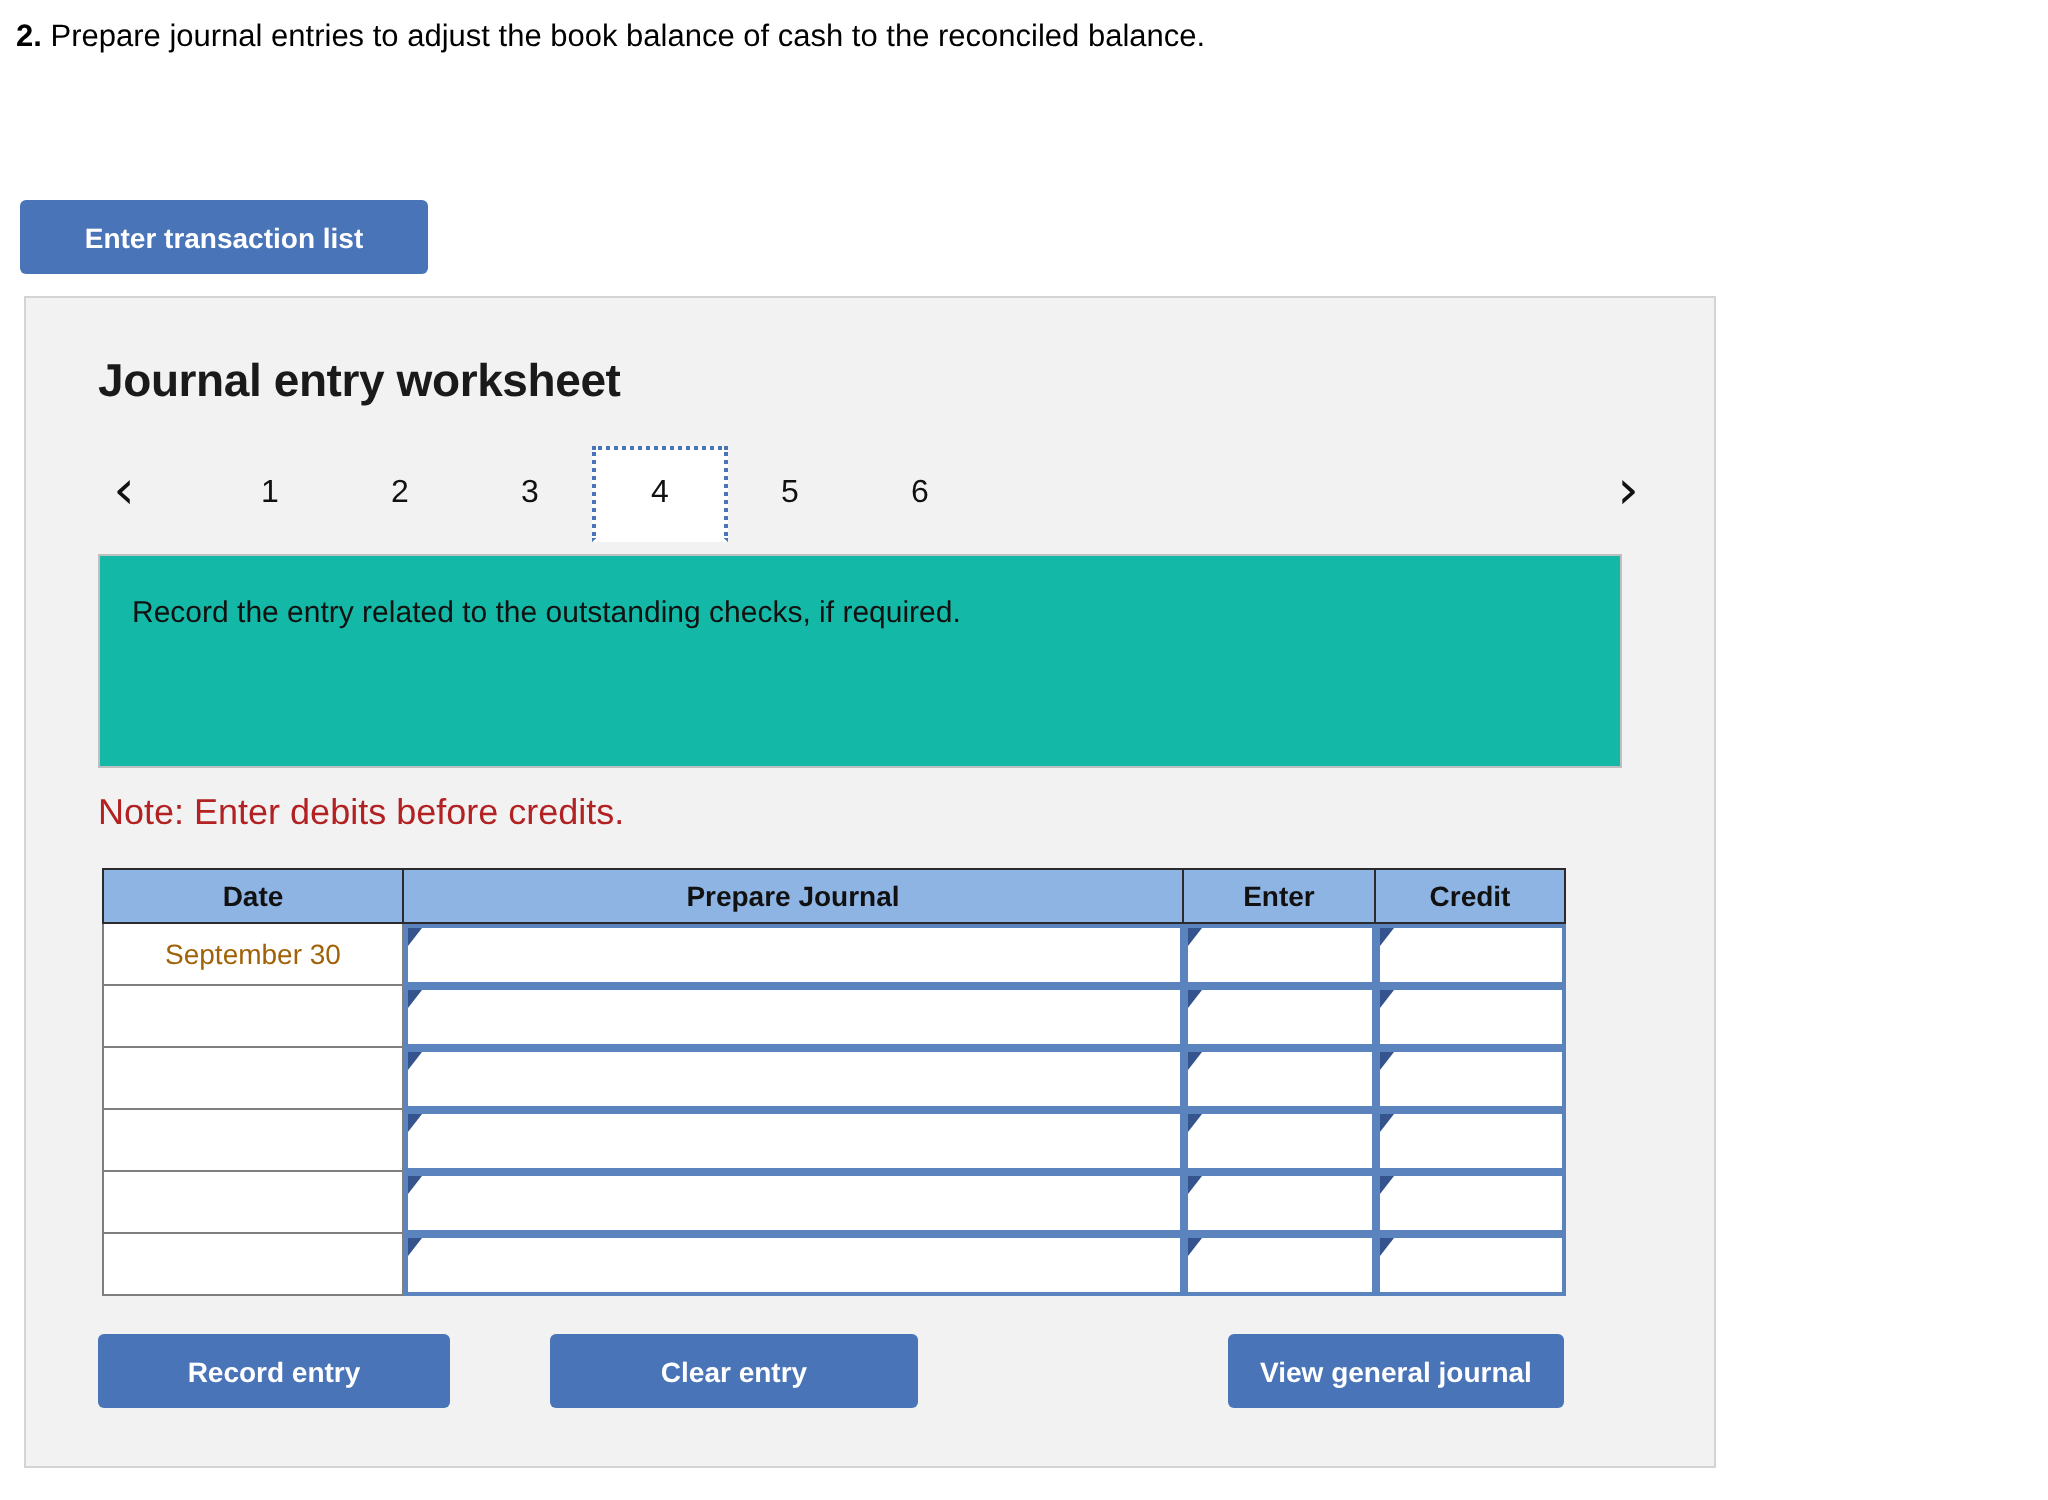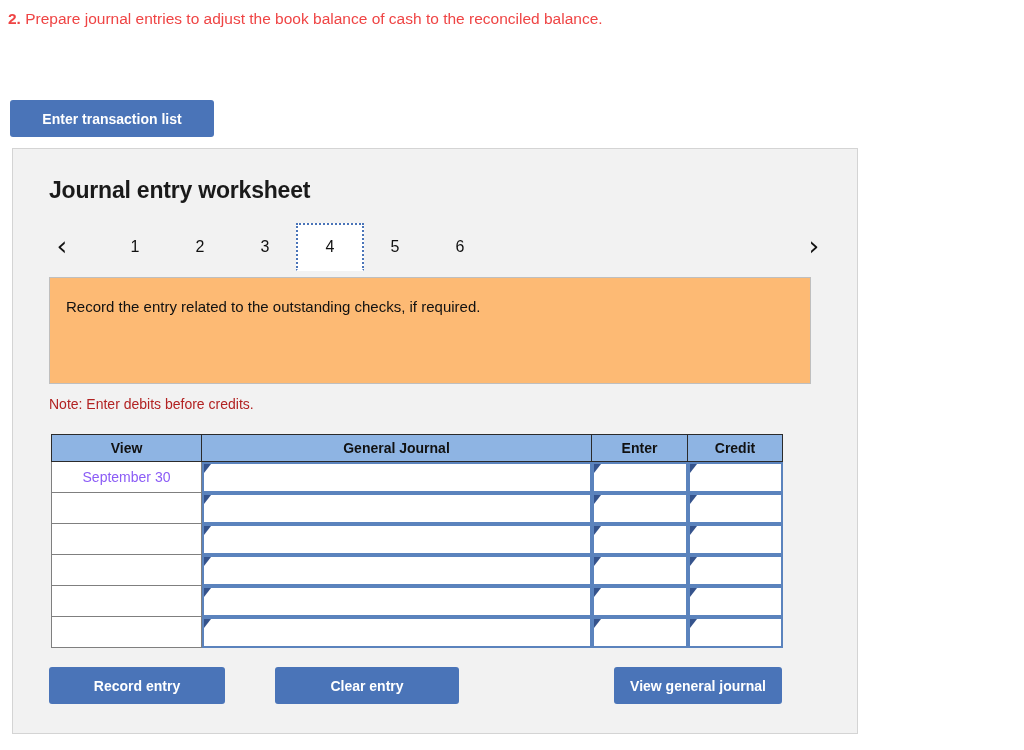--- a/index.html
+++ b/index.html
@@ -19,21 +19,21 @@
   
   .prompt-block {
     position: absolute;
     left: 8px;
     top: 8px;
     width: 1010px;
   }
   .prompt-line {
     font-size: 15.5px;
     line-height: 22px;
-    color: #ef4444;
+    color: #000000;
     white-space: nowrap;
   }
   .prompt-num {
     font-weight: bold;
   }
   .prompt-note {
     font-size: 15.5px;
     line-height: 22px;
     font-weight: bold;
     color: #b22222;
@@ -134,37 +134,37 @@
     border-bottom-color: #ffffff;
   }
 
   
   .question-box {
     position: absolute;
     left: 36px;
     top: 128px;
     width: 762px;
     height: 107px;
-    background: #fdba74;
+    background: #14b8a6;
     border: 1px solid #bfbfbf;
     box-sizing: border-box;
   }
   .question-text {
     position: absolute;
     left: 16px;
     top: 20px;
     font-size: 15px;
     color: #111;
   }
 
   .debit-note {
     position: absolute;
     left: 36px;
     top: 247px;
-    font-size: 14px;
+    font-size: 18px;
     color: #b22222;
   }
 
   
   .jtable {
     position: absolute;
     left: 38px;
     top: 285px;
     width: 731px;
     border-collapse: collapse;
@@ -188,21 +188,21 @@
     vertical-align: middle;
   }
   .col-date  { width: 150px; }
   .col-gj    { width: 390px; }
   .col-debit { width: 96px; }
   .col-credit{ width: 95px; }
 
   .date-cell {
     text-align: center;
     font-size: 14px;
-    color: #8b5cf6;
+    color: #a16207;
   }
 
   
   .cell-input {
     position: relative;
     border: 2px solid #5b83bd;
     height: 100%;
     box-sizing: border-box;
     background: #ffffff;
     cursor: text;
@@ -280,22 +280,22 @@
 
   <table class="jtable">
     <colgroup>
       <col class="col-date">
       <col class="col-gj">
       <col class="col-debit">
       <col class="col-credit">
     </colgroup>
     <thead>
       <tr>
-        <th>View</th>
-        <th>General Journal</th>
+        <th>Date</th>
+        <th>Prepare Journal</th>
         <th>Enter</th>
         <th>Credit</th>
       </tr>
     </thead>
     <tbody>
       <tr>
         <td class="date-cell">September 30</td>
         <td class="cell-host">
           <div class="cell-input"></div>
         </td>

